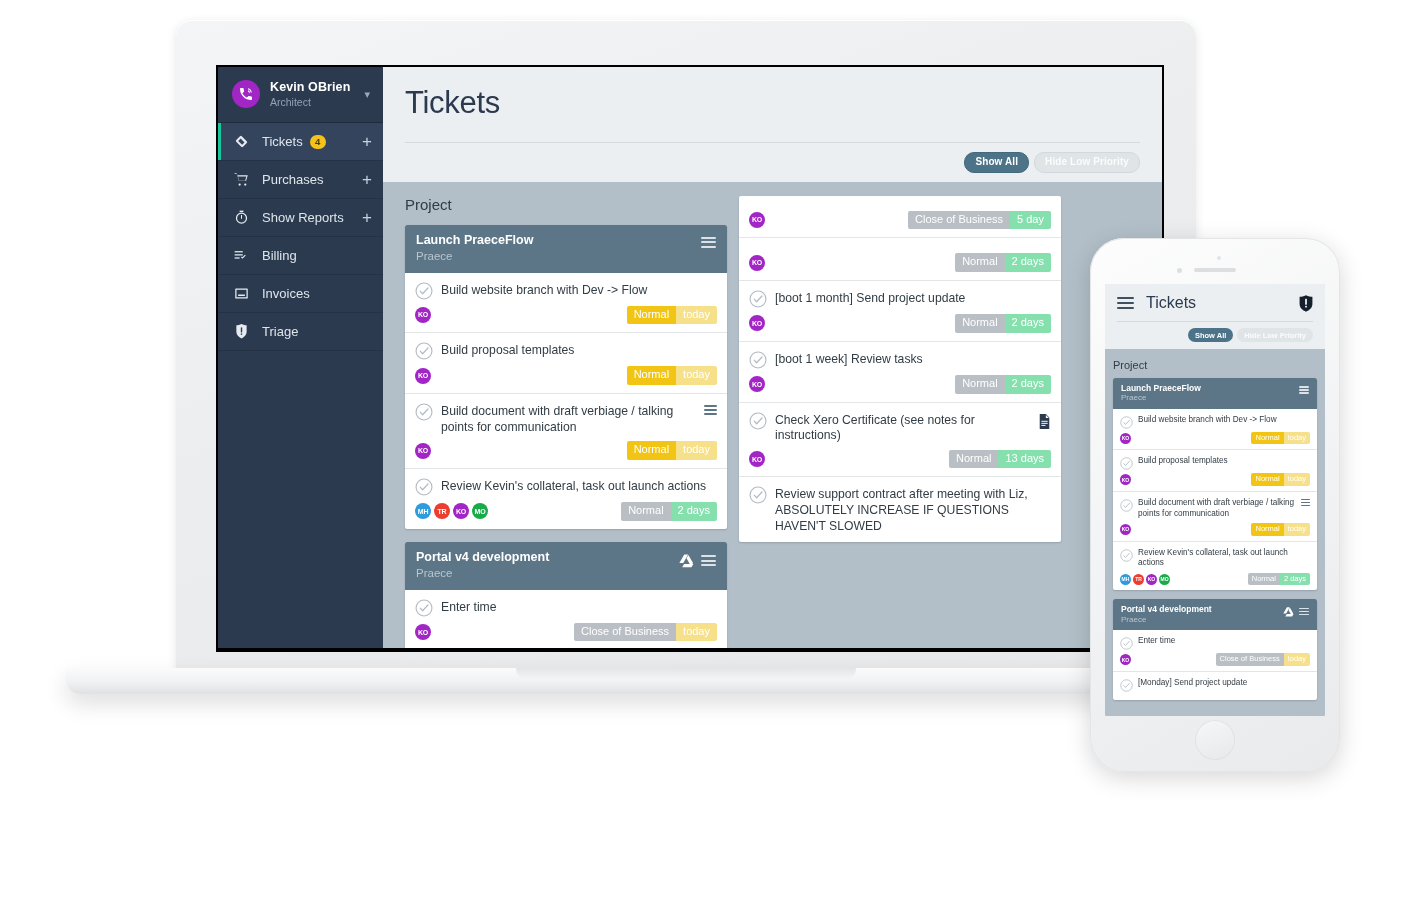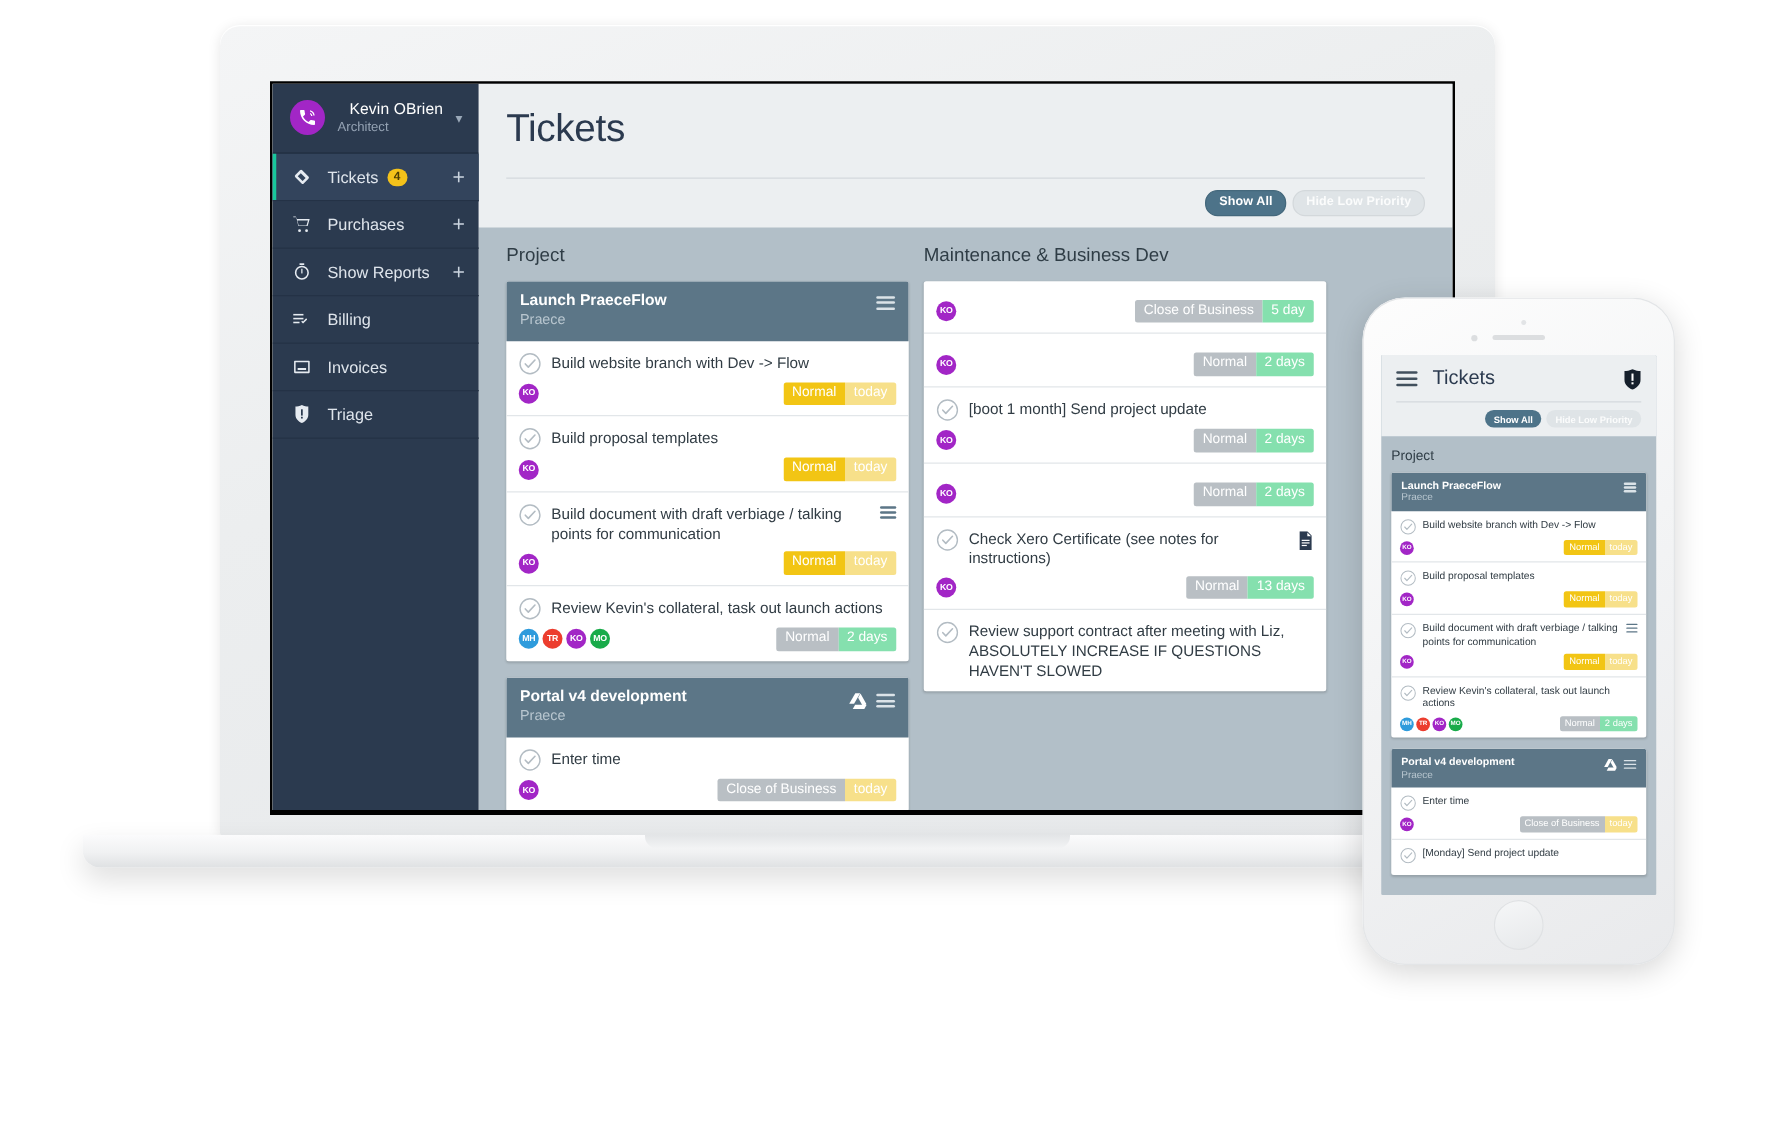--- a/index.html
+++ b/index.html
@@ -45,21 +45,21 @@
     display: flex; align-items: center; gap: 10px;
     padding: 13px 10px 14px 14px; border-bottom: 1px solid #1f2b3c;
   }
   .sb-avatar {
     width: 28px; height: 28px; border-radius: 50%;
     background: #a226c6; display: flex; align-items: center; justify-content: center;
     flex: 0 0 28px;
   }
   .sb-avatar svg { width: 16px; height: 16px; fill: #fff; }
   .sb-user-text { flex: 1; line-height: 1.18; }
-  .sb-name { font-size: 12.5px; font-weight: normal; color: #fff; letter-spacing: .1px; text-align: right; }
+  .sb-name { font-size: 12.5px; font-weight: bold; color: #fff; letter-spacing: .1px; }
   .sb-role { font-size: 10.5px; color: #94a2b3; margin-top: 1px; }
   .sb-caret { color: #9aa8b8; font-size: 11px; padding-right: 3px; }
 
   .sb-item {
     position: relative; display: flex; align-items: center;
     height: 38px; padding-left: 16px; padding-right: 11px;
     border-bottom: 1px solid #243246;
     font-size: 13px; color: #dfe5ec;
   }
   .sb-item.active { background: #33445c; }
@@ -418,21 +418,20 @@
                       </div>
                       <div class="tags">
                         <span class="tag prio" style="background:#b9bfc4">Close of Business</span>
                         <span class="tag due" style="background:#f7e08a">today</span>
                       </div>
                     </div>
                   </div>
                 </div>
               </div>
               <div class="col">
-                <div class="col-title">Maintenance &amp; Business Dev</div>
                 <div class="card">
                   <div class="ticket">
                     <div class="t-bottom">
                       <div class="avatars">
                         <div class="av" style="background:#a226c6">KO</div>
                       </div>
                       <div class="tags">
                         <span class="tag prio" style="background:#b9bfc4">Close of Business</span>
                         <span class="tag due" style="background:#85e0ae">5 day</span>
                       </div>
@@ -461,20 +460,27 @@
                       <div class="avatars">
                         <div class="av" style="background:#a226c6">KO</div>
                       </div>
                       <div class="tags">
                         <span class="tag prio" style="background:#b9bfc4">Normal</span>
                         <span class="tag due" style="background:#85e0ae">2 days</span>
                       </div>
                     </div>
                   </div>
                   <div class="ticket">
+                    <div class="t-top">
+                      <span class="t-check"><svg viewBox="0 0 24 24">
+                          <circle cx="12" cy="12" r="10.6" fill="none" stroke="#b3bcc3" stroke-width="1.5"></circle>
+                          <path d="M7 12.2l3.2 3.4L17.3 8" fill="none" stroke="#b3bcc3" stroke-width="1.7" stroke-linecap="round" stroke-linejoin="round"></path>
+                        </svg></span>
+                      <span class="t-text">[boot 1 week] Review tasks</span>
+                    </div>
                     <div class="t-bottom">
                       <div class="avatars">
                         <div class="av" style="background:#a226c6">KO</div>
                       </div>
                       <div class="tags">
                         <span class="tag prio" style="background:#b9bfc4">Normal</span>
                         <span class="tag due" style="background:#85e0ae">2 days</span>
                       </div>
                     </div>
                   </div>

